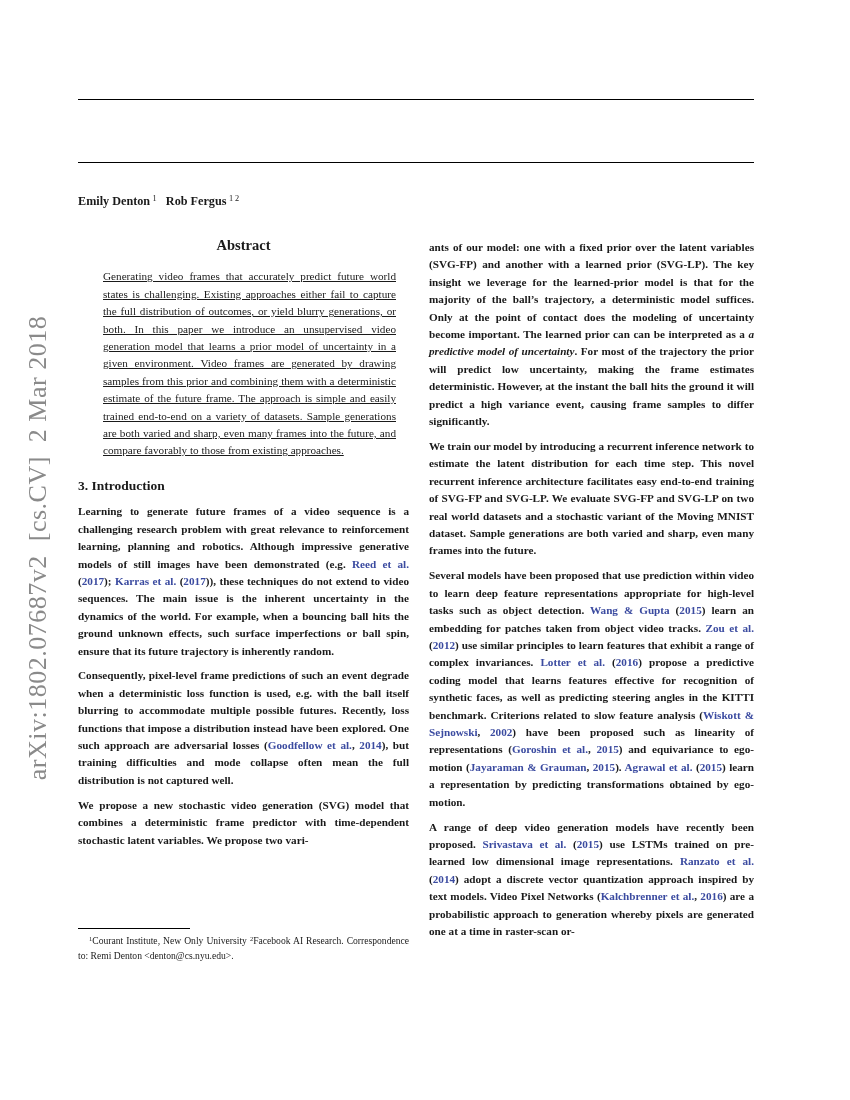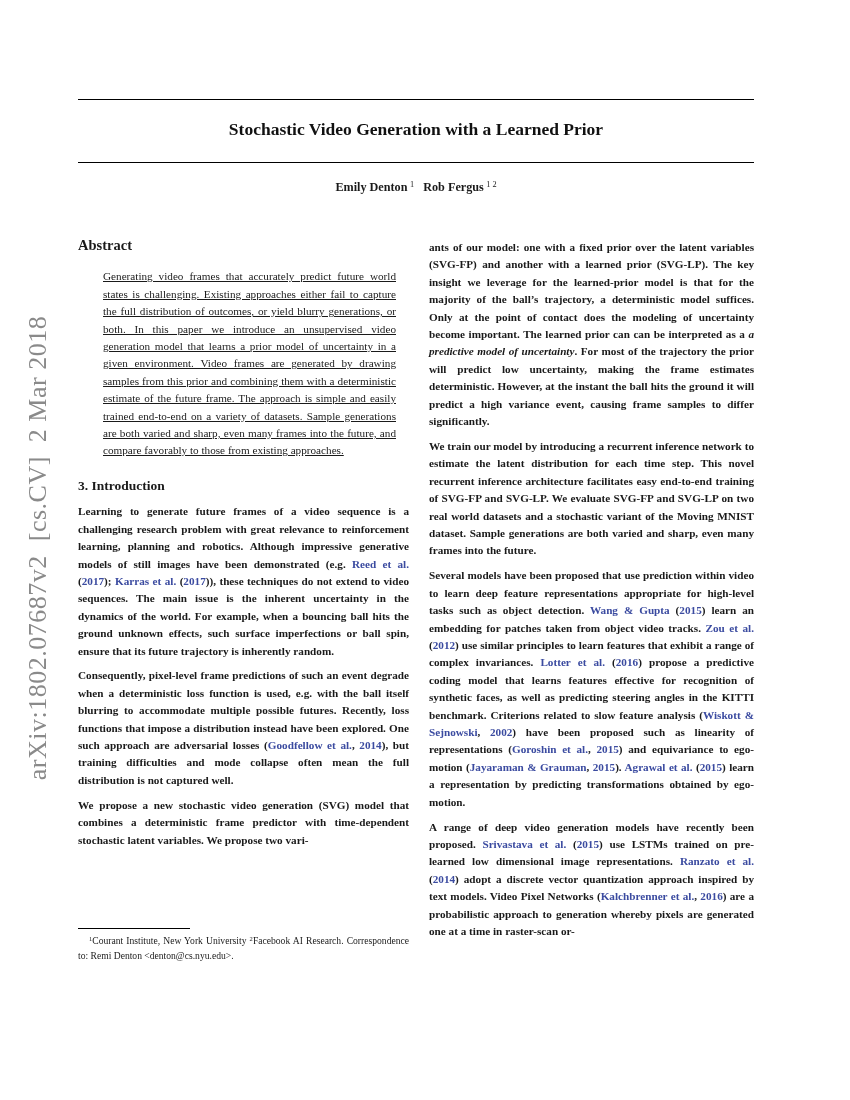--- a/index.html
+++ b/index.html
@@ -43,42 +43,41 @@
     width: 676px;
     margin: 0;
     text-align: center;
     font-size: 17.5px;
     font-weight: bold;
     color: #111;
   }
 
   .authors {
     position: absolute;
-    top: 180px;
+    top: 194px;
     left: 78px;
     width: 676px;
-    text-align: center;
     font-size: 12.2px;
     font-weight: bold;
   }
   .authors .seg-sup { font-weight: normal; }
 
   
   .col {
     position: absolute;
     top: 232px;
     font-size: 11.2px;
     line-height: 17.4px;
     text-align: justify;
   }
   .col-left  { left: 78px;  width: 331px; }
   .col-right { left: 429px; width: 325px; }
 
   .abstract-heading {
-    text-align: left;
+    text-align: center;
     font-weight: bold;
     font-size: 14.5px;
     margin: 5px 0 14px 0;
   }
   .abstract {
     margin: 0 13px 0 25px;
     text-decoration: underline;
   }
   p.body-par { margin: 0 0 7.5px 0; font-weight: bold; }
   .section-heading {
@@ -115,21 +114,20 @@
   .footnote-text { margin: 0; text-indent: 11px; }
 </style>
 </head>
 <body>
 
 <div class="page">
 
   <div class="watermark">arXiv:1802.07687v2  [cs.CV]  2 Mar 2018</div>
 
   <div class="rule rule-top"></div>
-  <h1 class="title">Stochastic Video Generation with a Learned Prior</h1>
   <div class="rule rule-mid"></div>
 
   <div class="authors"><span>Emily Denton </span><span class="seg-sup">1</span><span>  Rob Fergus </span><span class="seg-sup">1 2</span></div>
 
   <div class="col col-left">
     <div class="abstract-heading">Abstract</div>
     <p class="abstract"><span>Generating video frames that accurately predict future world states is challenging. Existing approaches either fail to capture the full distribution of outcomes, or yield blurry generations, or both. In this paper we introduce an unsupervised video generation model that learns a prior model of uncertainty in a given environment. Video frames are generated by drawing samples from this prior and combining them with a deterministic estimate of the future frame. The approach is simple and easily trained end-to-end on a variety of datasets. Sample generations are both varied and sharp, even many frames into the future, and compare favorably to those from existing approaches.</span></p>
     <h2 class="section-heading">3. Introduction</h2>
     <p class="body-par"><span>Learning to generate future frames of a video sequence is a challenging research problem with great relevance to reinforcement learning, planning and robotics. Although impressive generative models of still images have been demonstrated (e.g. </span><span class="seg-cite" style="color: rgb(59, 75, 160);">Reed et al.</span><span> (</span><span class="seg-cite" style="color: rgb(59, 75, 160);">2017</span><span>); </span><span class="seg-cite" style="color: rgb(59, 75, 160);">Karras et al.</span><span> (</span><span class="seg-cite" style="color: rgb(59, 75, 160);">2017</span><span>)), these techniques do not extend to video sequences. The main issue is the inherent uncertainty in the dynamics of the world. For example, when a bouncing ball hits the ground unknown effects, such surface imperfections or ball spin, ensure that its future trajectory is inherently random.</span></p>
     <p class="body-par"><span>Consequently, pixel-level frame predictions of such an event degrade when a deterministic loss function is used, e.g. with the ball itself blurring to accommodate multiple possible futures. Recently, loss functions that impose a distribution instead have been explored. One such approach are adversarial losses (</span><span class="seg-cite" style="color: rgb(59, 75, 160);">Goodfellow et al.</span><span>, </span><span class="seg-cite" style="color: rgb(59, 75, 160);">2014</span><span>), but training difficulties and mode collapse often mean the full distribution is not captured well.</span></p>
@@ -138,16 +136,16 @@
 
   <div class="col col-right">
     <p class="body-par first-par"><span>ants of our model: one with a fixed prior over the latent variables (SVG-FP) and another with a learned prior (SVG-LP). The key insight we leverage for the learned-prior model is that for the majority of the ball’s trajectory, a deterministic model suffices. Only at the point of contact does the modeling of uncertainty become important. The learned prior can can be interpreted as a </span><span class="seg-italic">a predictive model of uncertainty</span><span>. For most of the trajectory the prior will predict low uncertainty, making the frame estimates deterministic. However, at the instant the ball hits the ground it will predict a high variance event, causing frame samples to differ significantly.</span></p>
     <p class="body-par"><span>We train our model by introducing a recurrent inference network to estimate the latent distribution for each time step. This novel recurrent inference architecture facilitates easy end-to-end training of SVG-FP and SVG-LP. We evaluate SVG-FP and SVG-LP on two real world datasets and a stochastic variant of the Moving MNIST dataset. Sample generations are both varied and sharp, even many frames into the future.</span></p>
     <p class="body-par"><span>Several models have been proposed that use prediction within video to learn deep feature representations appropriate for high-level tasks such as object detection. </span><span class="seg-cite" style="color: rgb(59, 75, 160);">Wang &amp; Gupta</span><span> (</span><span class="seg-cite" style="color: rgb(59, 75, 160);">2015</span><span>) learn an embedding for patches taken from object video tracks. </span><span class="seg-cite" style="color: rgb(59, 75, 160);">Zou et al.</span><span> (</span><span class="seg-cite" style="color: rgb(59, 75, 160);">2012</span><span>) use similar principles to learn features that exhibit a range of complex invariances. </span><span class="seg-cite" style="color: rgb(59, 75, 160);">Lotter et al.</span><span> (</span><span class="seg-cite" style="color: rgb(59, 75, 160);">2016</span><span>) propose a predictive coding model that learns features effective for recognition of synthetic faces, as well as predicting steering angles in the KITTI benchmark. Criterions related to slow feature analysis (</span><span class="seg-cite" style="color: rgb(59, 75, 160);">Wiskott &amp; Sejnowski</span><span>, </span><span class="seg-cite" style="color: rgb(59, 75, 160);">2002</span><span>) have been proposed such as linearity of representations (</span><span class="seg-cite" style="color: rgb(59, 75, 160);">Goroshin et al.</span><span>, </span><span class="seg-cite" style="color: rgb(59, 75, 160);">2015</span><span>) and equivariance to ego-motion (</span><span class="seg-cite" style="color: rgb(59, 75, 160);">Jayaraman &amp; Grauman</span><span>, </span><span class="seg-cite" style="color: rgb(59, 75, 160);">2015</span><span>). </span><span class="seg-cite" style="color: rgb(59, 75, 160);">Agrawal et al.</span><span> (</span><span class="seg-cite" style="color: rgb(59, 75, 160);">2015</span><span>) learn a representation by predicting transformations obtained by ego-motion.</span></p>
     <p class="body-par"><span>A range of deep video generation models have recently been proposed. </span><span class="seg-cite" style="color: rgb(59, 75, 160);">Srivastava et al.</span><span> (</span><span class="seg-cite" style="color: rgb(59, 75, 160);">2015</span><span>) use LSTMs trained on pre-learned low dimensional image representations. </span><span class="seg-cite" style="color: rgb(59, 75, 160);">Ranzato et al.</span><span> (</span><span class="seg-cite" style="color: rgb(59, 75, 160);">2014</span><span>) adopt a discrete vector quantization approach inspired by text models. Video Pixel Networks (</span><span class="seg-cite" style="color: rgb(59, 75, 160);">Kalchbrenner et al.</span><span>, </span><span class="seg-cite" style="color: rgb(59, 75, 160);">2016</span><span>) are a probabilistic approach to generation whereby pixels are generated one at a time in raster-scan or-</span></p>
   </div>
 
   <div class="footnote">
     <div class="footnote-rule"></div>
-    <p class="footnote-text"><span class="seg-sup">1</span><span>Courant Institute, New York University </span><span class="seg-sup">2</span><span>Facebook AI Research. Correspondence to: Remi Denton &lt;denton@cs.nyu.edu&gt;.</span></p>
+    <p class="footnote-text"><span class="seg-sup">1</span><span>Courant Institute, New Only University </span><span class="seg-sup">2</span><span>Facebook AI Research. Correspondence to: Remi Denton &lt;denton@cs.nyu.edu&gt;.</span></p>
   </div>
 
 </div>
 
 </body></html>

